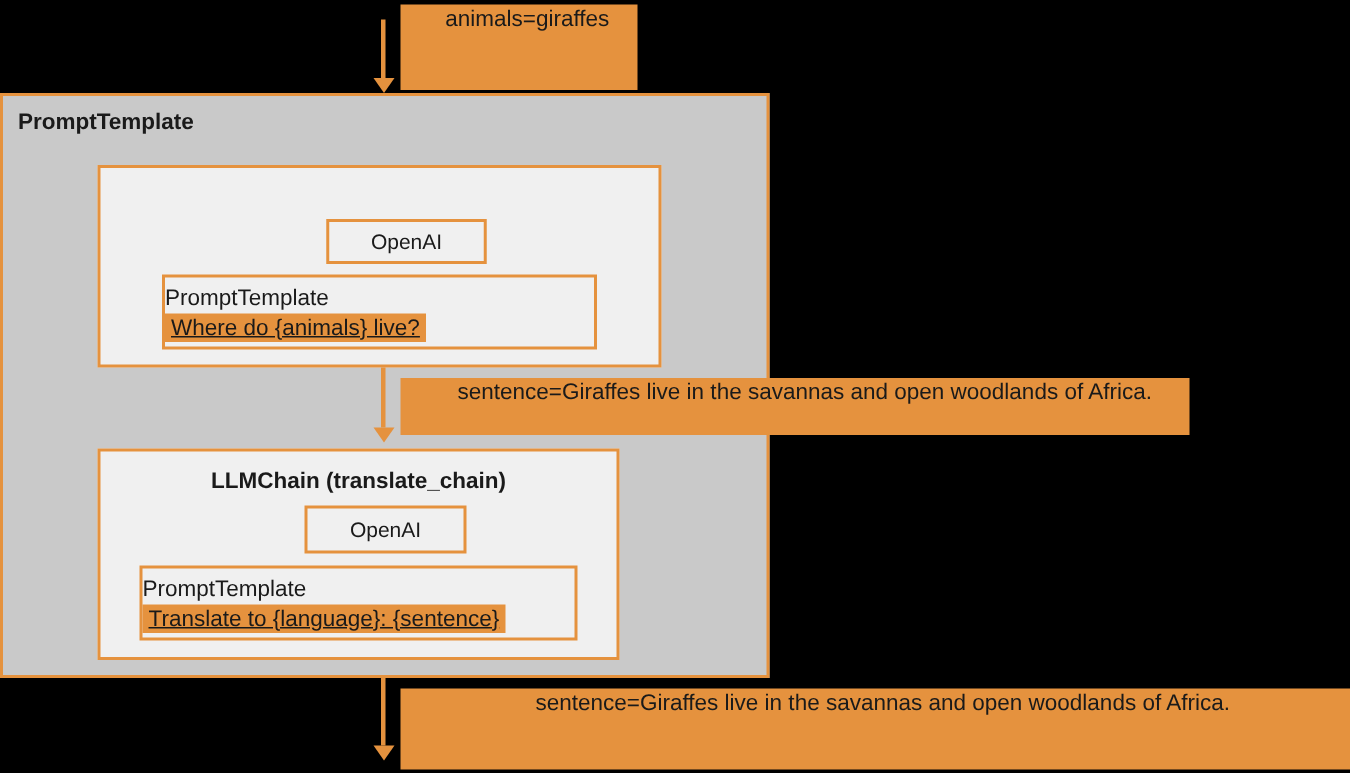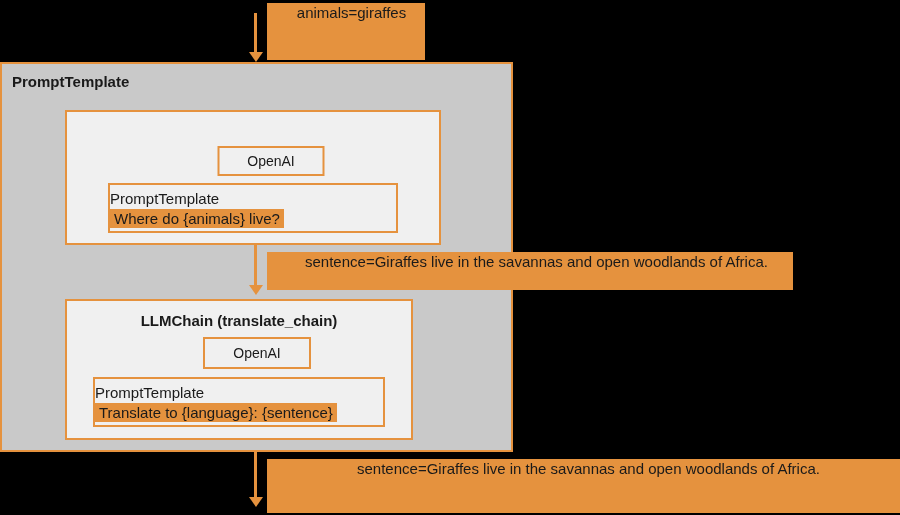--- a/index.html
+++ b/index.html
@@ -112,20 +112,21 @@
     padding-top: 4px;
   }
   .chain1 .prompt-box { top: 71px; width: 290px; height: 50px; }
   .chain2 .prompt-box { top: 76px; width: 292px; height: 50px; }
   .prompt-label { line-height: 20px; }
   .prompt-text {
     display: inline-block;
     background: var(--orange);
     padding: 0 4px;
     line-height: 19px;
+    text-decoration: underline;
   }
 </style>
 </head>
 <body>
 
 <div class="canvas">
 
   <div class="arrow a-input">
     <div class="stem"></div>
     <div class="head"></div>

